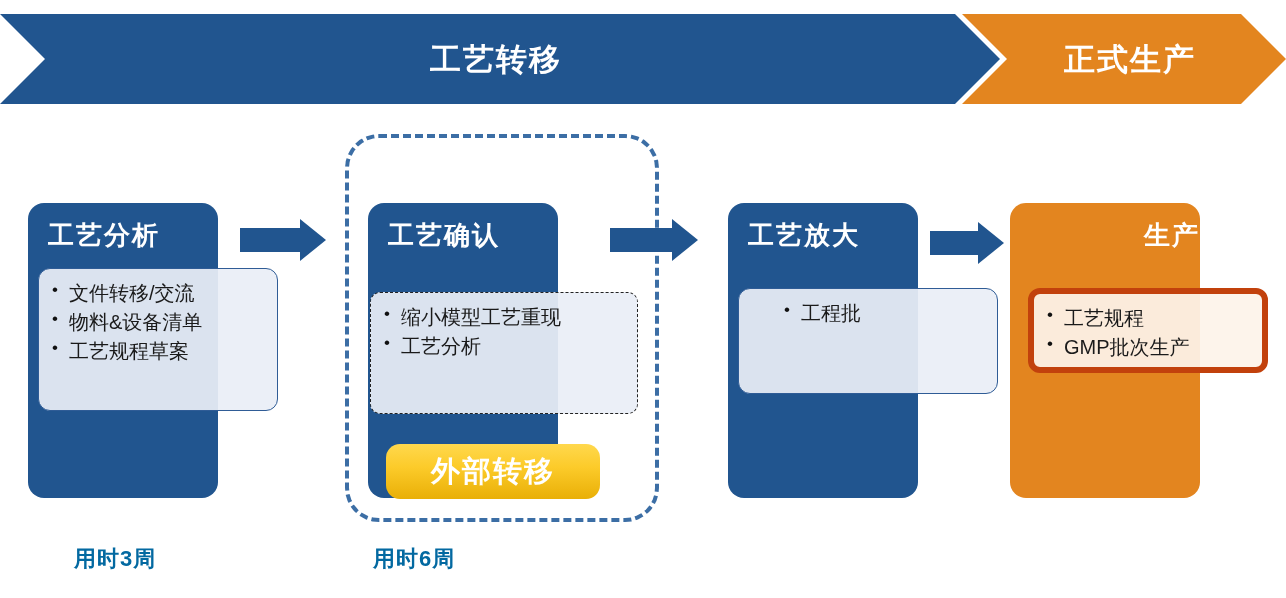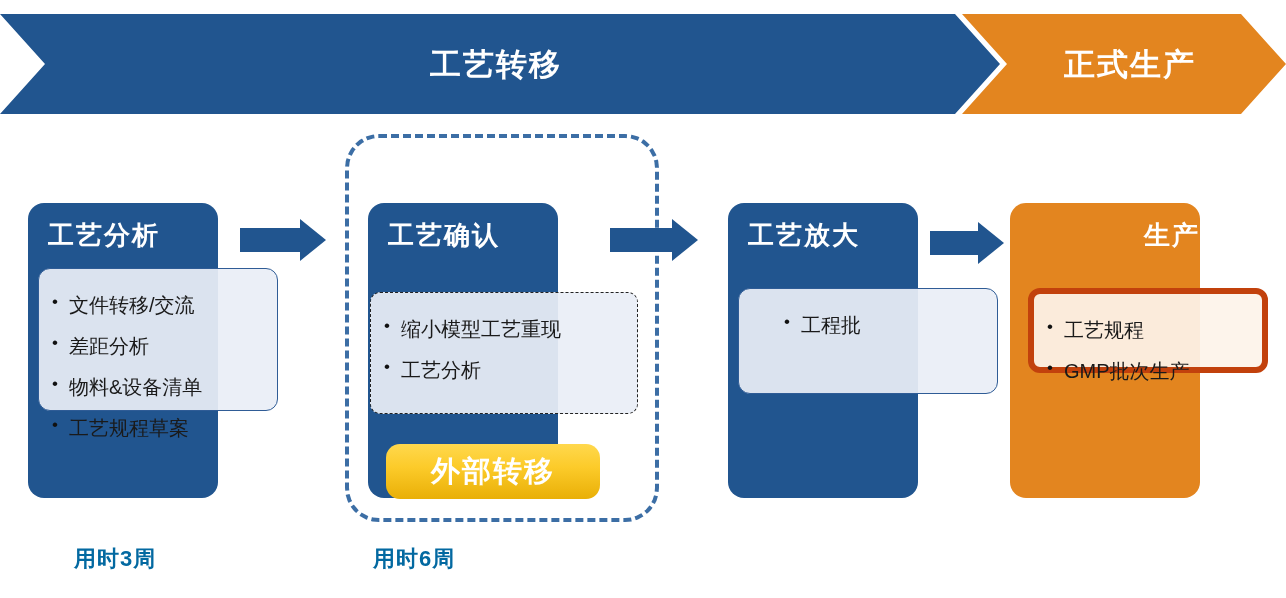--- a/index.html
+++ b/index.html
@@ -19,21 +19,21 @@
   .header-band {
     position: absolute;
     left: 0;
     top: 14px;
     width: 1286px;
     height: 90px;
   }
   .chevron {
     position: absolute;
     top: 0;
-    height: 100px;
+    height: 90px;
     display: flex;
     align-items: center;
     justify-content: center;
   }
   .chevron-main {
     left: 0;
     width: 1000px;
     background: #21558F;
     clip-path: polygon(0 0, 955px 0, 1000px 50%, 955px 100%, 0 100%, 45px 50%);
   }
@@ -117,21 +117,20 @@
     margin: 0;
     padding: 0 0 0 22px;
     list-style: none;
   }
   .list-panel li {
     position: relative;
     color: #1A1A1A;
     font-size: 20px;
     line-height: 1.45;
     white-space: nowrap;
-    margin-top: 12px;
   }
   .list-panel li::before {
     content: "\2022";
     position: absolute;
     left: -17px;
     top: -1px;
     font-size: 17px;
     color: #111111;
   }
 
@@ -201,21 +200,20 @@
 </div>
 
 <div class="dashed-group"></div>
 
 <div class="stage blue" style="left:28px; top:203px; width:190px; height:295px;">
   <div class="stage-title left-align">工艺分析</div>
 </div>
 <div class="list-panel solid-blue" style="left:38px; top:268px; width:240px; height:143px;">
   <ul>
     <li>文件转移/交流</li>
-    <li>差距分析</li>
     <li>物料&amp;设备清单</li>
     <li>工艺规程草案</li>
   </ul>
 </div>
 
 <div class="arrow" style="left:240px; top:219px; width:86px;">
   <div class="shaft" style="width:62px;"></div>
   <div class="head" style="left:60px;"></div>
 </div>
 

